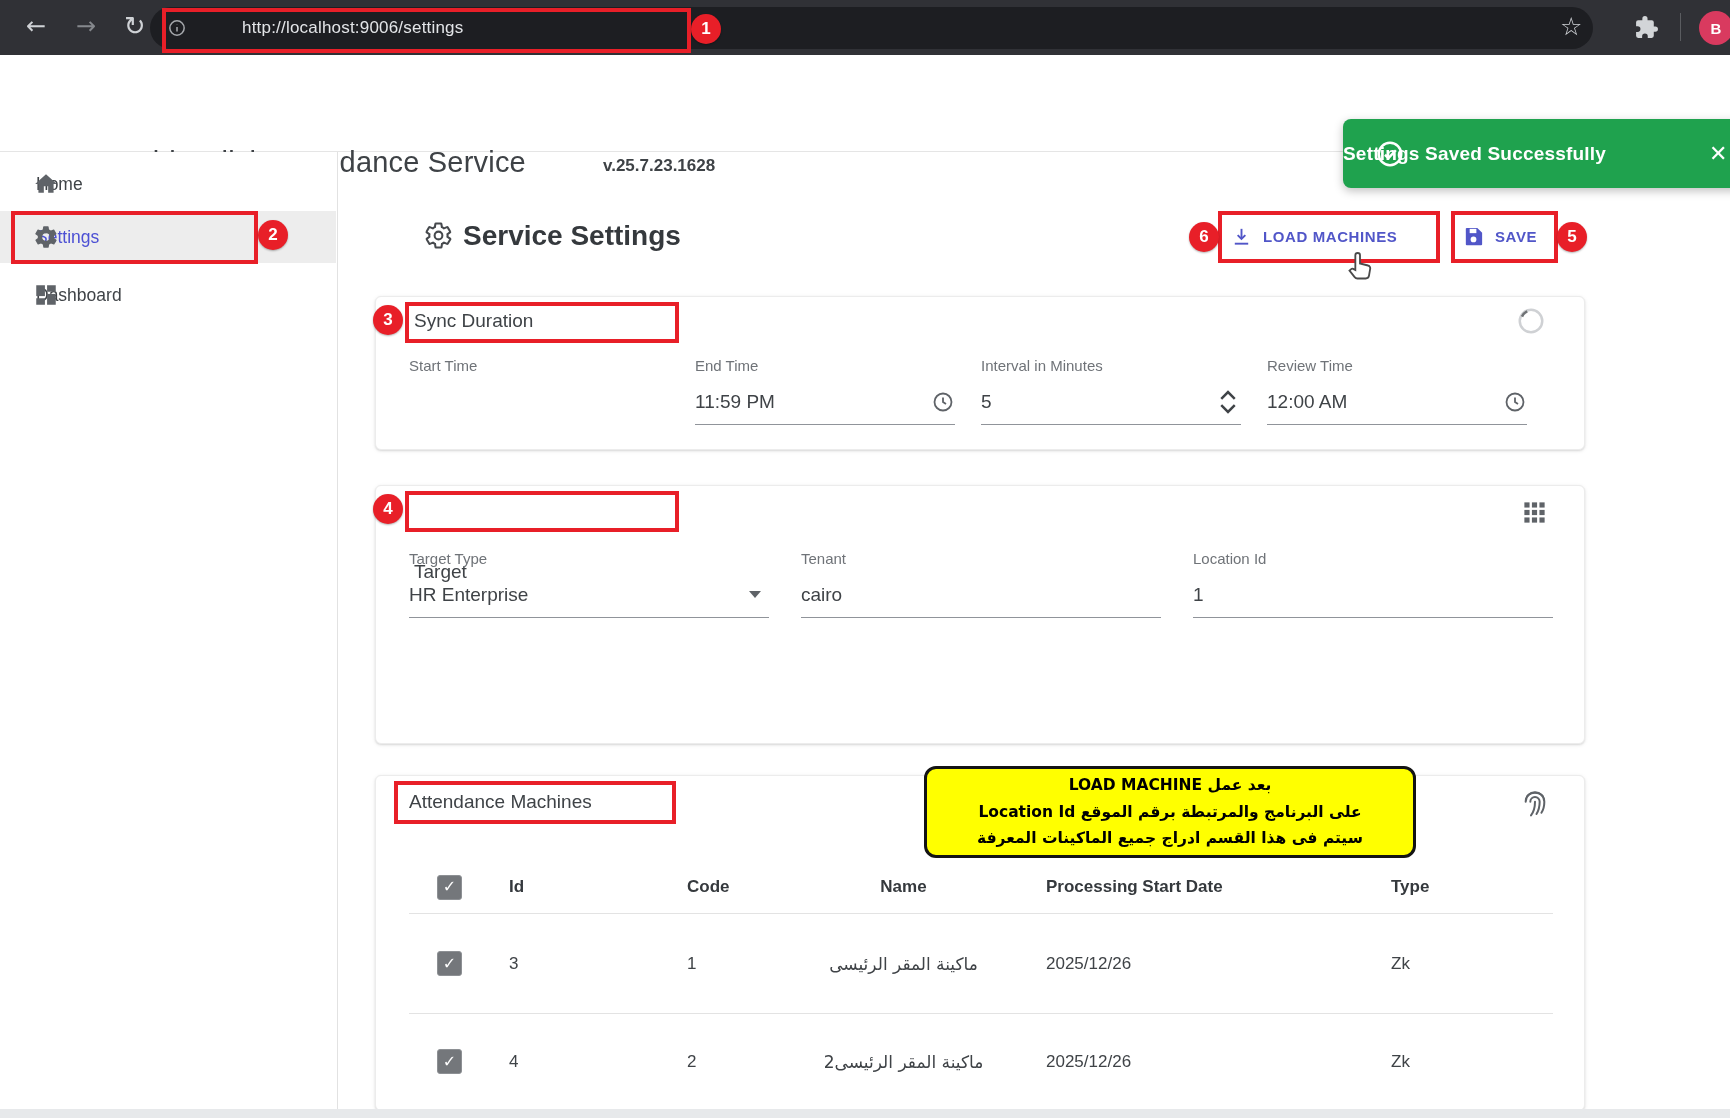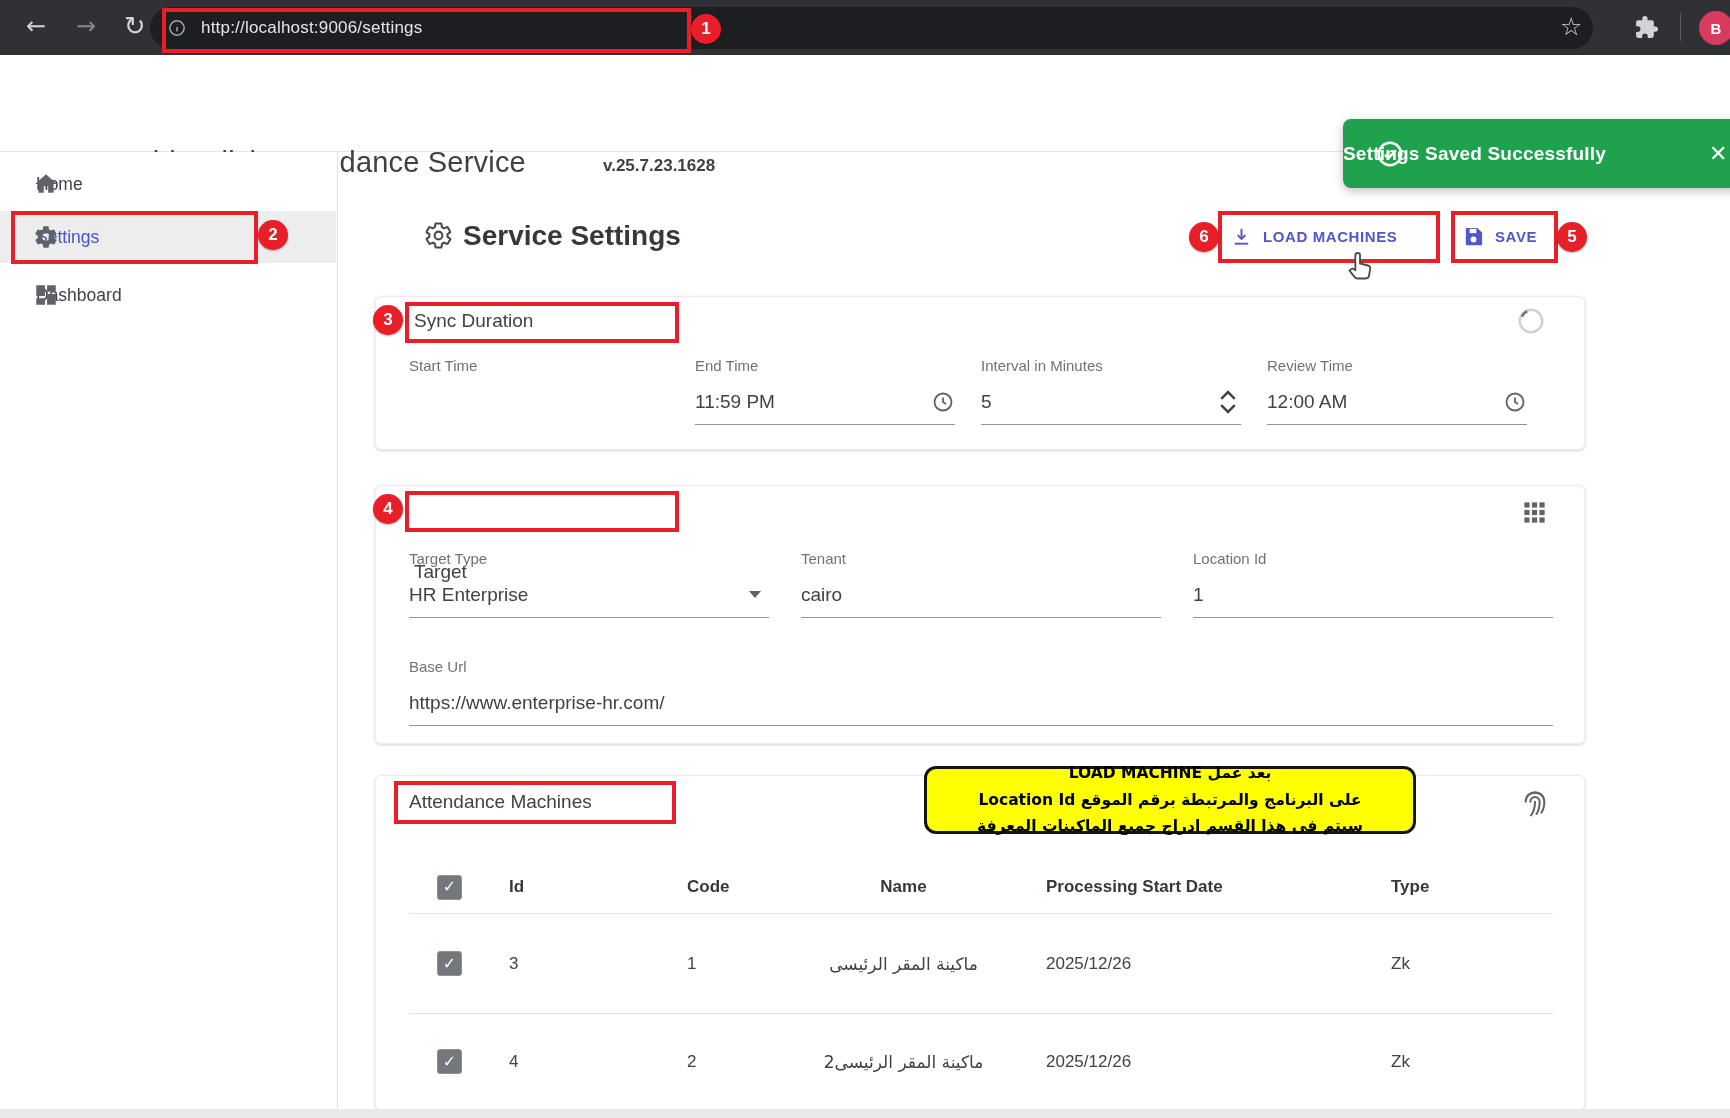--- a/index.html
+++ b/index.html
@@ -6,21 +6,21 @@
   #screen{position:relative;width:1730px;height:1118px;overflow:hidden;background:#fff;
           font-family:"Liberation Sans",sans-serif;color:#3f4347;}
   .abs{position:absolute;}
   .ar{font-family:"DejaVu Sans",sans-serif;}
 
   
   .chrome{left:0;top:0;width:1730px;height:55px;background:#303136;}
   .nav-glyph{font-family:"DejaVu Sans",sans-serif;font-size:24px;color:#cfd2d6;line-height:28px;}
   .nav-glyph.dim{color:#85888d;}
   .url-pill{left:150px;top:7px;width:1443px;height:42px;background:#1d1e22;border-radius:21px;
-            display:flex;align-items:center;}
+            display:flex;align-items:center;gap:41px;}
   .url-text{margin-left:14px;font-size:17px;color:#e3e5e8;letter-spacing:.2px;}
   .avatar{left:1699px;top:11px;width:34px;height:34px;border-radius:50%;background:var(--avatar-pink);
           color:#fff;font-weight:bold;font-size:15px;display:flex;align-items:center;justify-content:center;}
   .vsep{left:1680px;top:13px;width:1px;height:28px;background:#5a5c60;}
 
   
   .app-header{left:0;top:55px;width:1730px;height:96px;background:#fff;border-bottom:1px solid #e5e5e5;}
   .burger{left:36px;top:99px;width:27px;height:19px;display:flex;flex-direction:column;justify-content:space-between;}
   .burger i{display:block;height:3px;background:#3c4043;border-radius:1px;}
   .app-title{left:99px;top:91px;font-size:29px;font-weight:500;color:#3e4246;letter-spacing:.2px;}
@@ -71,21 +71,21 @@
   .cb span{color:#fff;font-size:16px;font-weight:bold;line-height:1;font-family:"DejaVu Sans",sans-serif;}
   .cell-name{text-align:center;}
   .corner-ico{position:absolute;color:#5f6368;}
 
   
   .overlay{position:absolute;left:0;top:0;width:1730px;height:1118px;pointer-events:none;z-index:40;}
   .rbox{position:absolute;border:4px solid var(--annot-red);}
   .badge{position:absolute;width:30px;height:30px;border-radius:50%;background:var(--annot-red);
          color:#fff;font-size:17px;font-weight:700;display:flex;align-items:center;justify-content:center;
          box-shadow:0 1px 2px rgba(0,0,0,.3);}
-  .note{position:absolute;left:924px;top:766px;width:492px;height:68px;background:var(--note-yellow);
+  .note{position:absolute;left:924px;top:766px;width:492px;height:92px;background:var(--note-yellow);
         border:3px solid #141414;border-radius:12px;box-sizing:border-box;
         display:flex;flex-direction:column;justify-content:center;text-align:center;
         font-size:15.5px;font-weight:700;color:#000;line-height:1.72;}
   .bottom-strip{left:0;top:1109px;width:1730px;height:9px;background:#e7e9eb;}
 </style>
 </head>
 <body>
 
 <div id="screen">
 
@@ -252,28 +252,20 @@
           <span class="f-value">cairo</span>
         </div>
       </div>
       <div class="field" style="width:360px;">
         <div class="f-label">Location Id</div>
         <div class="f-control">
           <span class="f-value">1</span>
         </div>
       </div>
     </div>
-    <div class="abs" style="left:33px;top:172px;">
-      <div class="field" style="width:1144px;">
-        <div class="f-label">Base Url</div>
-        <div class="f-control">
-          <span class="f-value">https://www.enterprise-hr.com/</span>
-        </div>
-      </div>
-    </div>
   </div>
 
   <div class="card" style="left:375px;top:775px;width:1208px;height:334px;">
     <div class="card-title" style="left:33px;top:15px;">Attendance Machines</div>
     <svg class="corner-ico" style="left:1143px;top:11px;" width="32" height="32" viewBox="0 0 24 24" fill="none" stroke="currentColor" stroke-width="1.5" stroke-linecap="round">
       <path d="M6 7a8 8 0 0 1 12 0"></path>
       <path d="M5 11a7 7 0 0 1 14 0c0 3-.7 6-2.2 8.3"></path>
       <path d="M8.5 11a3.5 3.5 0 0 1 7 0c0 3.6-.8 6.7-2.4 9.2"></path>
       <path d="M12 11c0 4-1 7.6-3 10.3"></path>
     </svg>

